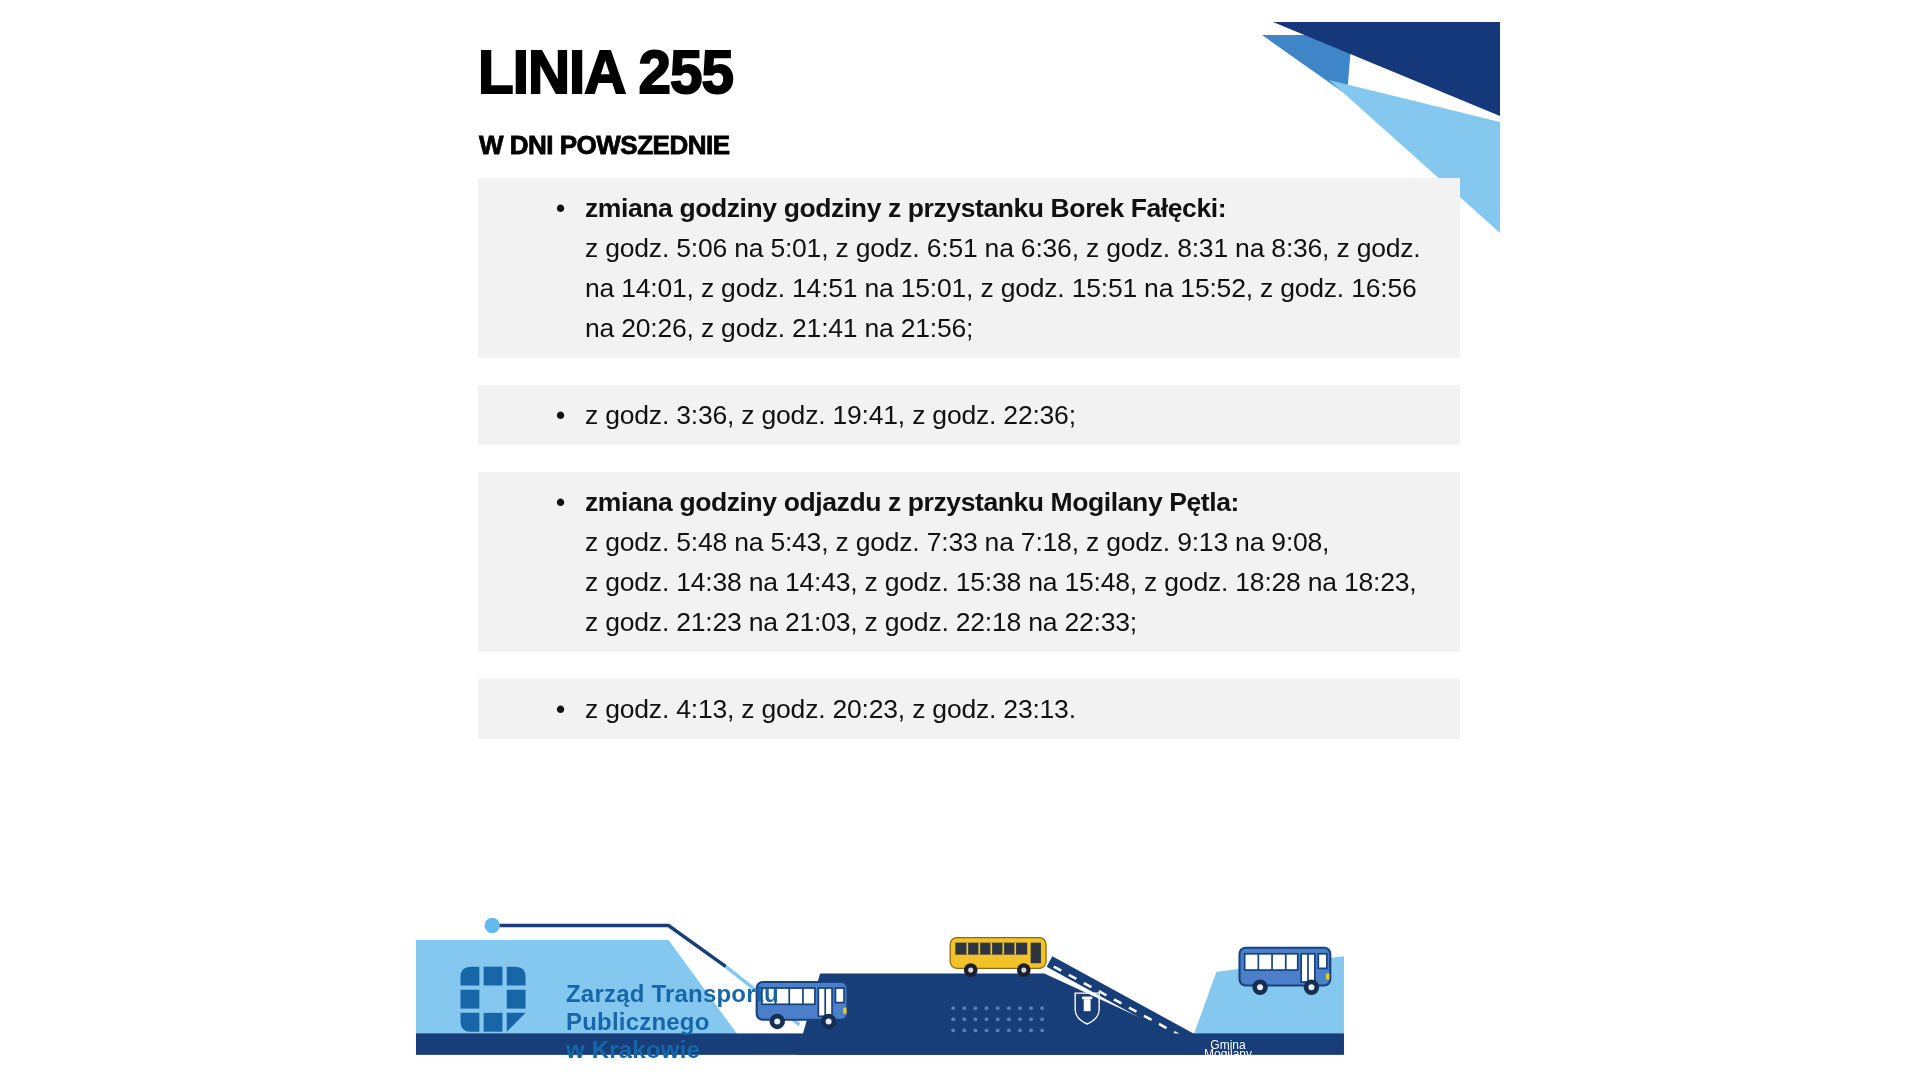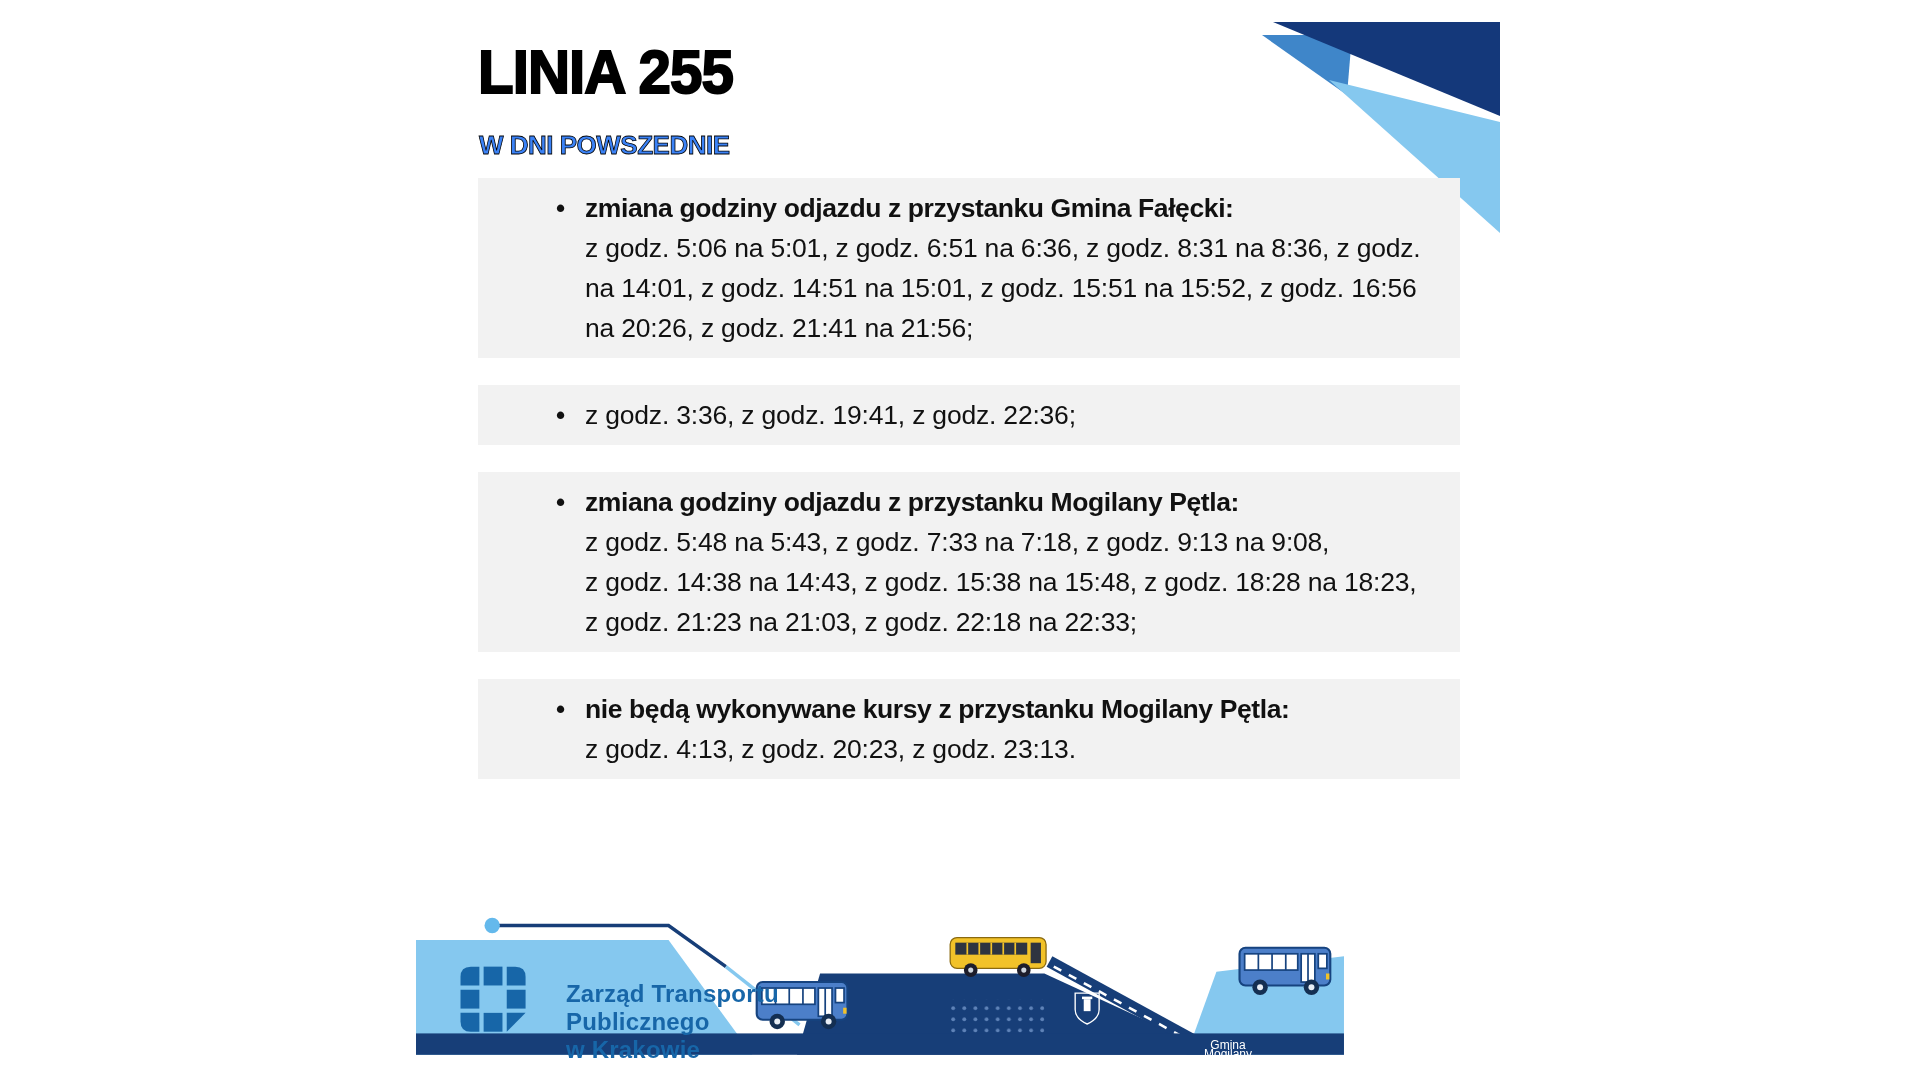--- a/index.html
+++ b/index.html
@@ -15,21 +15,21 @@
   .title {
     position:absolute; left:478px; top:36px;
     font-size:62px; font-weight:bold; color:#000;
     letter-spacing:-1px;
     -webkit-text-stroke:2px #000;
     transform:scaleX(0.94); transform-origin:left top;
     white-space:nowrap;
   }
   .subtitle {
     position:absolute; left:479px; top:130px;
-    font-size:26px; font-weight:bold; color:#3b82f6;
+    font-size:26px; font-weight:bold; color:#000000;
     letter-spacing:-0.5px;
     -webkit-text-stroke:0.8px #000;
     white-space:nowrap;
   }
 
   
   .notices {
     position:absolute; left:478px; top:178px; width:982px;
   }
   .notice-block {
@@ -79,21 +79,21 @@
   </svg>
 
   <div class="title">LINIA 255</div>
   <div class="subtitle">W DNI POWSZEDNIE</div>
 
   <div class="notices">
 
     <div class="notice-block">
       <div class="notice-line notice-header">
         <span class="bullet">•</span>
-        <span>zmiana godziny odjazdu z przystanku Gmina Fałęcki:</span>
+        <span>zmiana godziny godziny z przystanku Borek Fałęcki:</span>
       </div>
       <div class="notice-line">z godz. 5:06 na 5:01, z godz. 6:51 na 6:36, z godz. 8:31 na 8:36, z godz.</div>
       <div class="notice-line">na 14:01, z godz. 14:51 na 15:01, z godz. 15:51 na 15:52, z godz. 16:56</div>
       <div class="notice-line">na 20:26, z godz. 21:41 na 21:56;</div>
     </div>
 
     <div class="notice-block">
       <div class="notice-line notice-header">
         <span class="bullet">•</span>
       </div>
@@ -106,21 +106,20 @@
         <span>zmiana godziny odjazdu z przystanku Mogilany Pętla:</span>
       </div>
       <div class="notice-line">z godz. 5:48 na 5:43, z godz. 7:33 na 7:18, z godz. 9:13 na 9:08,</div>
       <div class="notice-line">z godz. 14:38 na 14:43, z godz. 15:38 na 15:48, z godz. 18:28 na 18:23,</div>
       <div class="notice-line">z godz. 21:23 na 21:03, z godz. 22:18 na 22:33;</div>
     </div>
 
     <div class="notice-block">
       <div class="notice-line notice-header">
         <span class="bullet">•</span>
-        <span>nie będą wykonywane kursy z przystanku Mogilany Pętla:</span>
       </div>
       <div class="notice-line">z godz. 4:13, z godz. 20:23, z godz. 23:13.</div>
     </div>
 
   </div>
 
   <div class="footer">
     <svg viewBox="0 0 1084 175" aria-hidden="true">
       <defs>
         <pattern id="dots" width="13" height="13" patternUnits="userSpaceOnUse">

